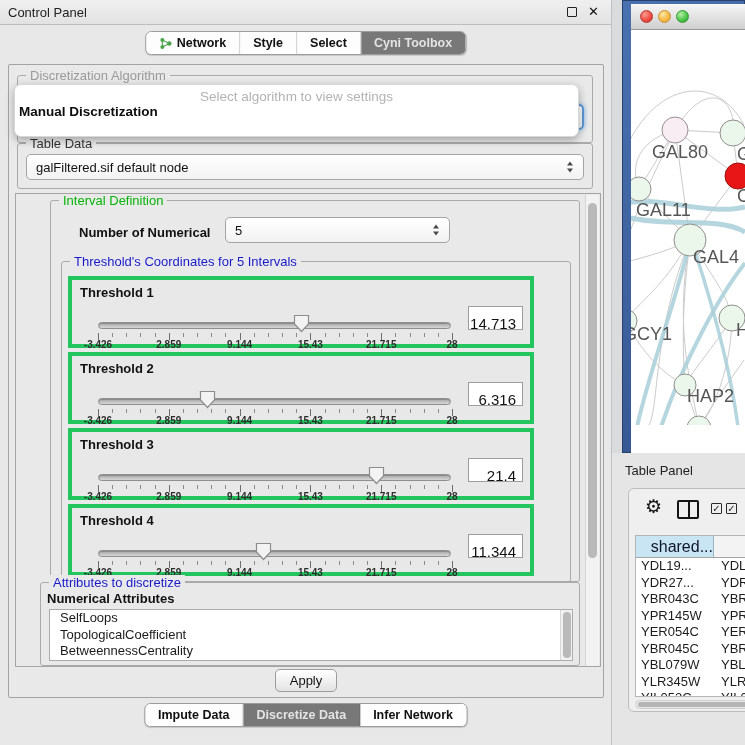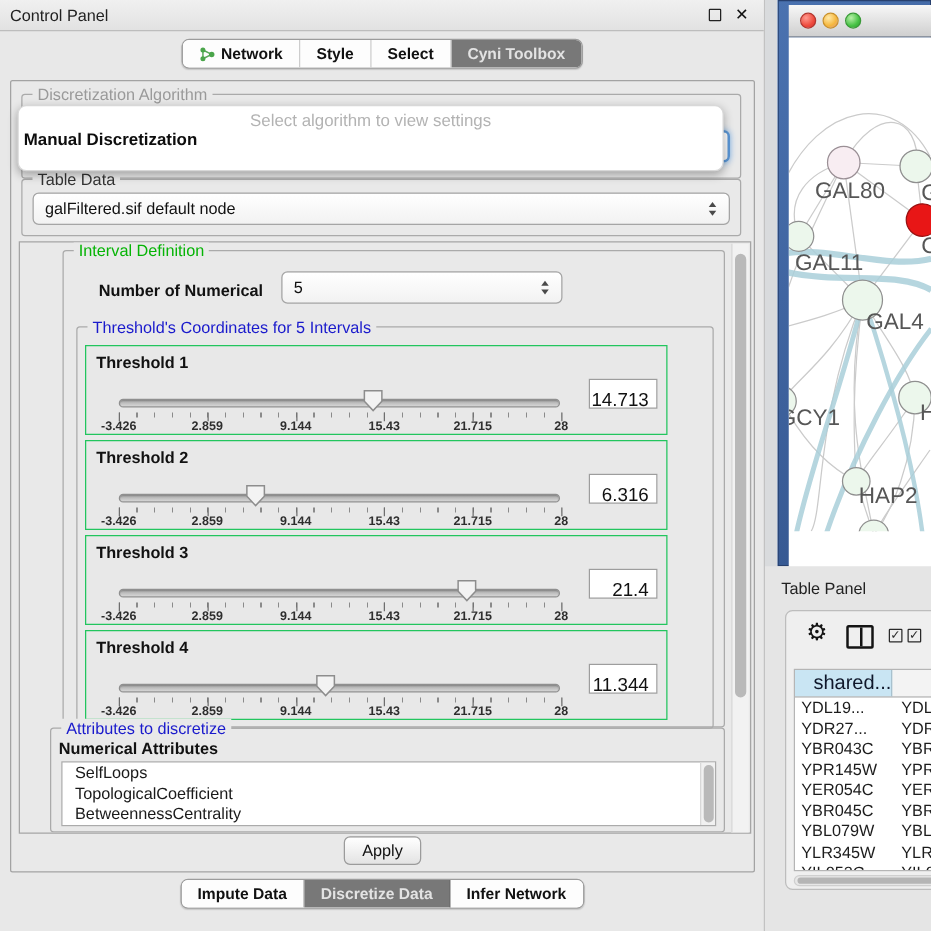--- a/index.html
+++ b/index.html
@@ -40,21 +40,21 @@
   .overlay .hint { text-align:center; font-size:13.5px; color:#b3b3b3; padding-top:4px; height:18px; }
   .opt { font-size:13.5px; color:#0d0d0d; padding:1px 0 1px 4px; line-height:15px; }
   .opt.bold { font-weight:bold; }
 
   .scrollpane { position:absolute; left:6px; top:128px; width:586px; height:474px; border:1px solid #a5a5a5; background:#e9e9e9; overflow:hidden; }
   .vscroll { position:absolute; right:1px; top:1px; width:14px; height:472px; background:#f2f2f2; border-left:1px solid #d5d5d5; }
   .vthumb { position:absolute; left:2px; top:8px; width:9px; height:355px; background:#b9b9b9; border-radius:5px; }
 
   .row-ni-label { position:absolute; left:28px; top:24px; font-size:13px; font-weight:bold; color:#111; }
   .thresh-host { position:absolute; left:6px; top:14px; width:496px; }
-  .tpanel { position:relative; width:466px; height:72px; background:#e8e8e8; border:1px solid #22c55e; margin-bottom:4px; }
+  .tpanel { position:relative; width:466px; height:72px; background:#e8e8e8; border:4px solid #22c55e; margin-bottom:4px; }
   .tpanel .tt { position:absolute; left:8px; top:5px; font-size:13px; font-weight:bold; color:#111; }
   .track { position:absolute; left:26px; top:42px; width:353px; height:7px; border:1px solid #8f8f8f; border-radius:4px; background:linear-gradient(#a8a8a8,#d6d6d6); box-shadow:inset 0 1px 1px rgba(0,0,0,.2); }
   .thumb { position:absolute; top:34px; z-index:2; }
   .ticks { position:absolute; left:26px; top:53px; width:354px; height:7px;
            background:repeating-linear-gradient(90deg,#8a8a8a 0,#8a8a8a 1px,transparent 1px,transparent 4%); background-size:100% 4px; background-repeat:no-repeat; }
   .maj { position:absolute; top:0; width:1px; height:7px; background:#6e6e6e; }
   .tlabels { position:absolute; left:26px; top:59px; width:354px; height:12px; }
   .tlab { position:absolute; transform:translateX(-50%); font-size:10px; font-weight:bold; color:#2e2e2e; white-space:nowrap; }
   .vbox { position:absolute; right:7px; top:26px; width:55px; height:24px; background:#fff; border:1px solid #9d9d9d; font-size:15px; color:#111; text-align:right; line-height:34px; padding-right:6px; }
 

